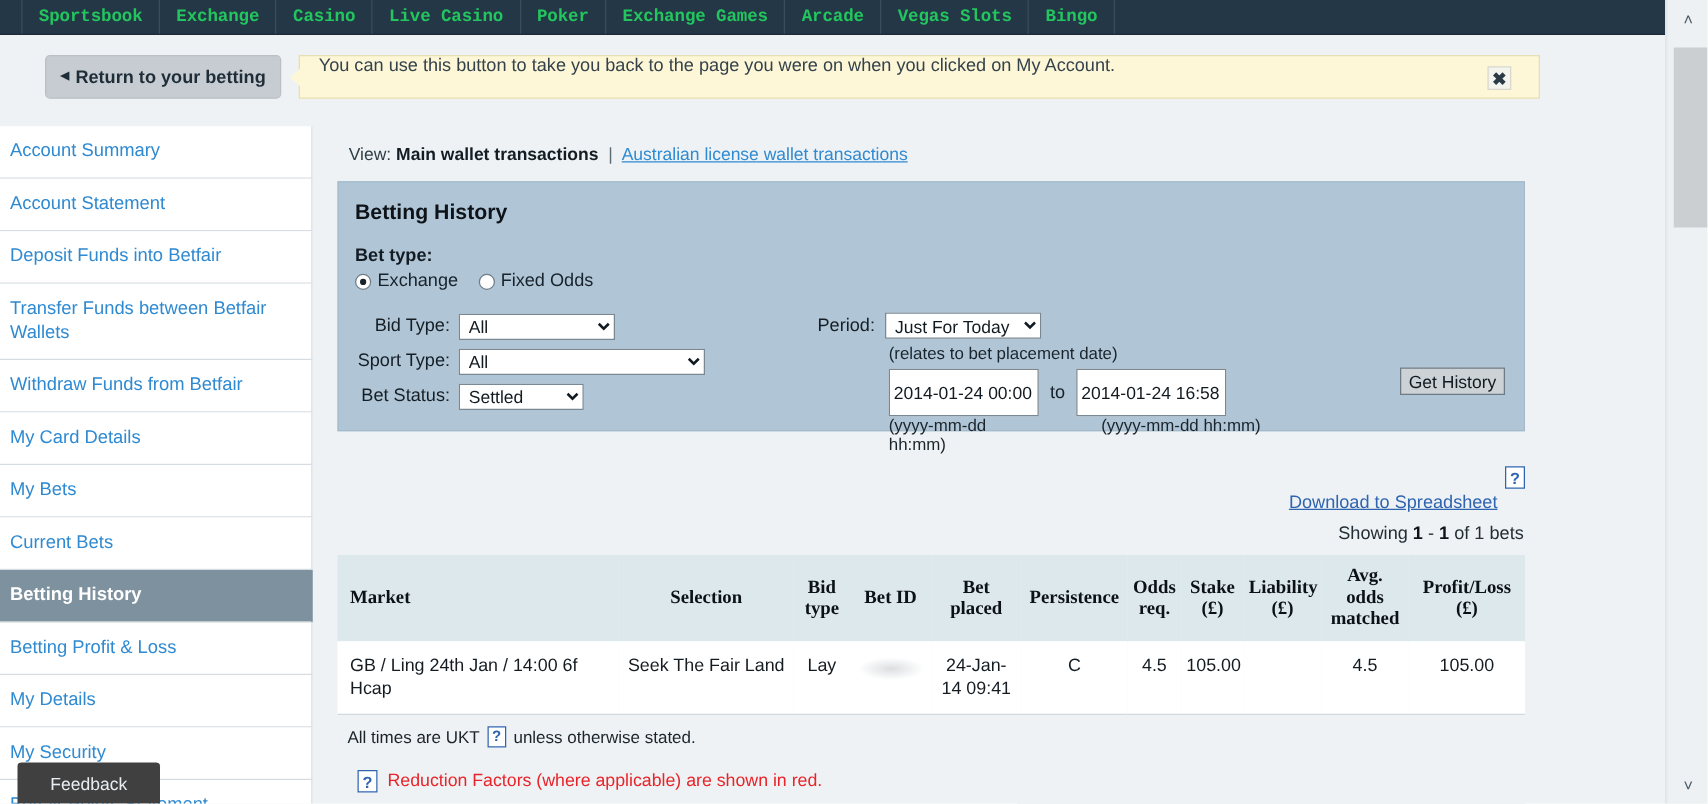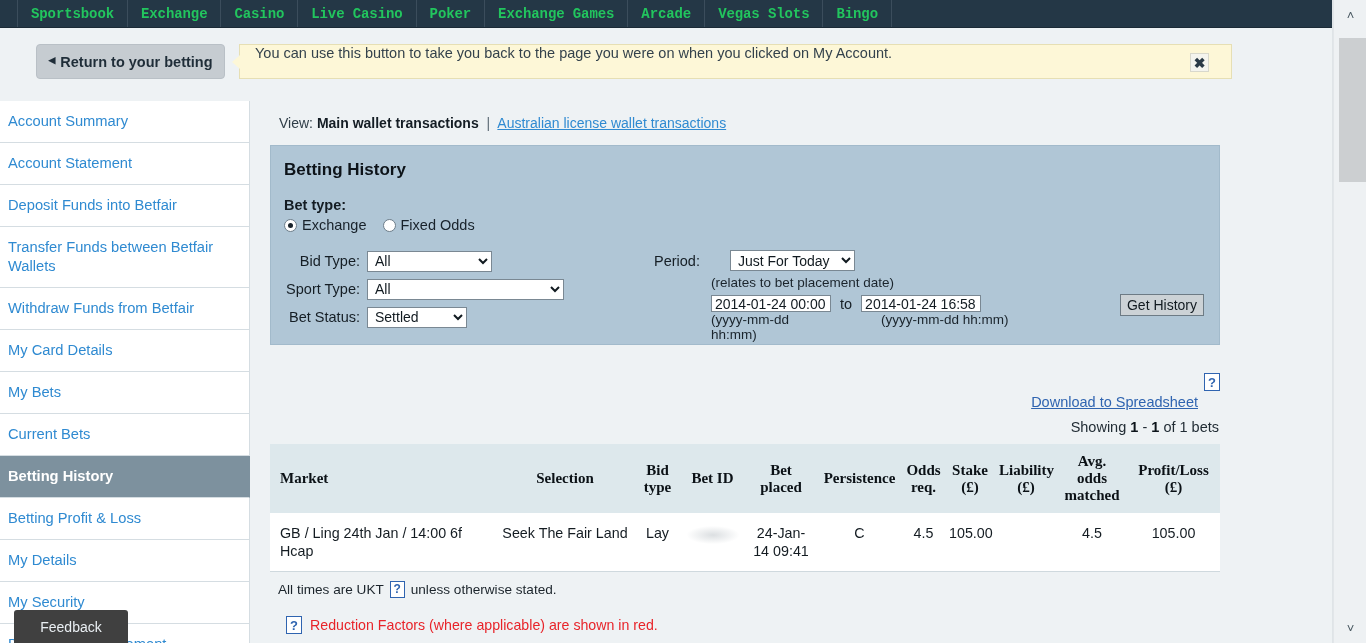--- a/index.html
+++ b/index.html
@@ -254,42 +254,42 @@
     font-size: 14px;
     font-family: "Liberation Sans", sans-serif;
     background: #ffffff;
     border: 1px solid #7a8893;
     color: #111a20;
     padding-left: 3px;
   }
   .sel-bid { width: 125px; }
   .sel-sport { width: 197px; }
   .sel-status { width: 100px; }
-  .sel-period { width: 125px; margin-left: 22px; }
+  .sel-period { width: 125px; }
 
   .period-block {
     position: absolute;
     left: 370px; top: 0;
   }
   .period-row { display: flex; align-items: center; }
   .period-label {
     font-size: 14.5px;
     color: #151e25;
     margin-right: 8px;
   }
   .period-note {
     font-size: 13.5px;
     color: #1a242c;
     margin: 4px 0 5px 57px;
     font-family: "Liberation Sans", sans-serif;
   }
   .date-row { display: flex; align-items: center; margin-left: 57px; }
   input.datebox {
     width: 120px;
-    height: 17px;
+    height: 38px;
     font-size: 14px;
     font-family: "Liberation Sans", sans-serif;
     border: 1px solid #7a8893;
     background: #ffffff;
     color: #121b21;
     padding-left: 3px;
   }
   .to-word {
     font-size: 14.5px;
     margin: 0 9px;

